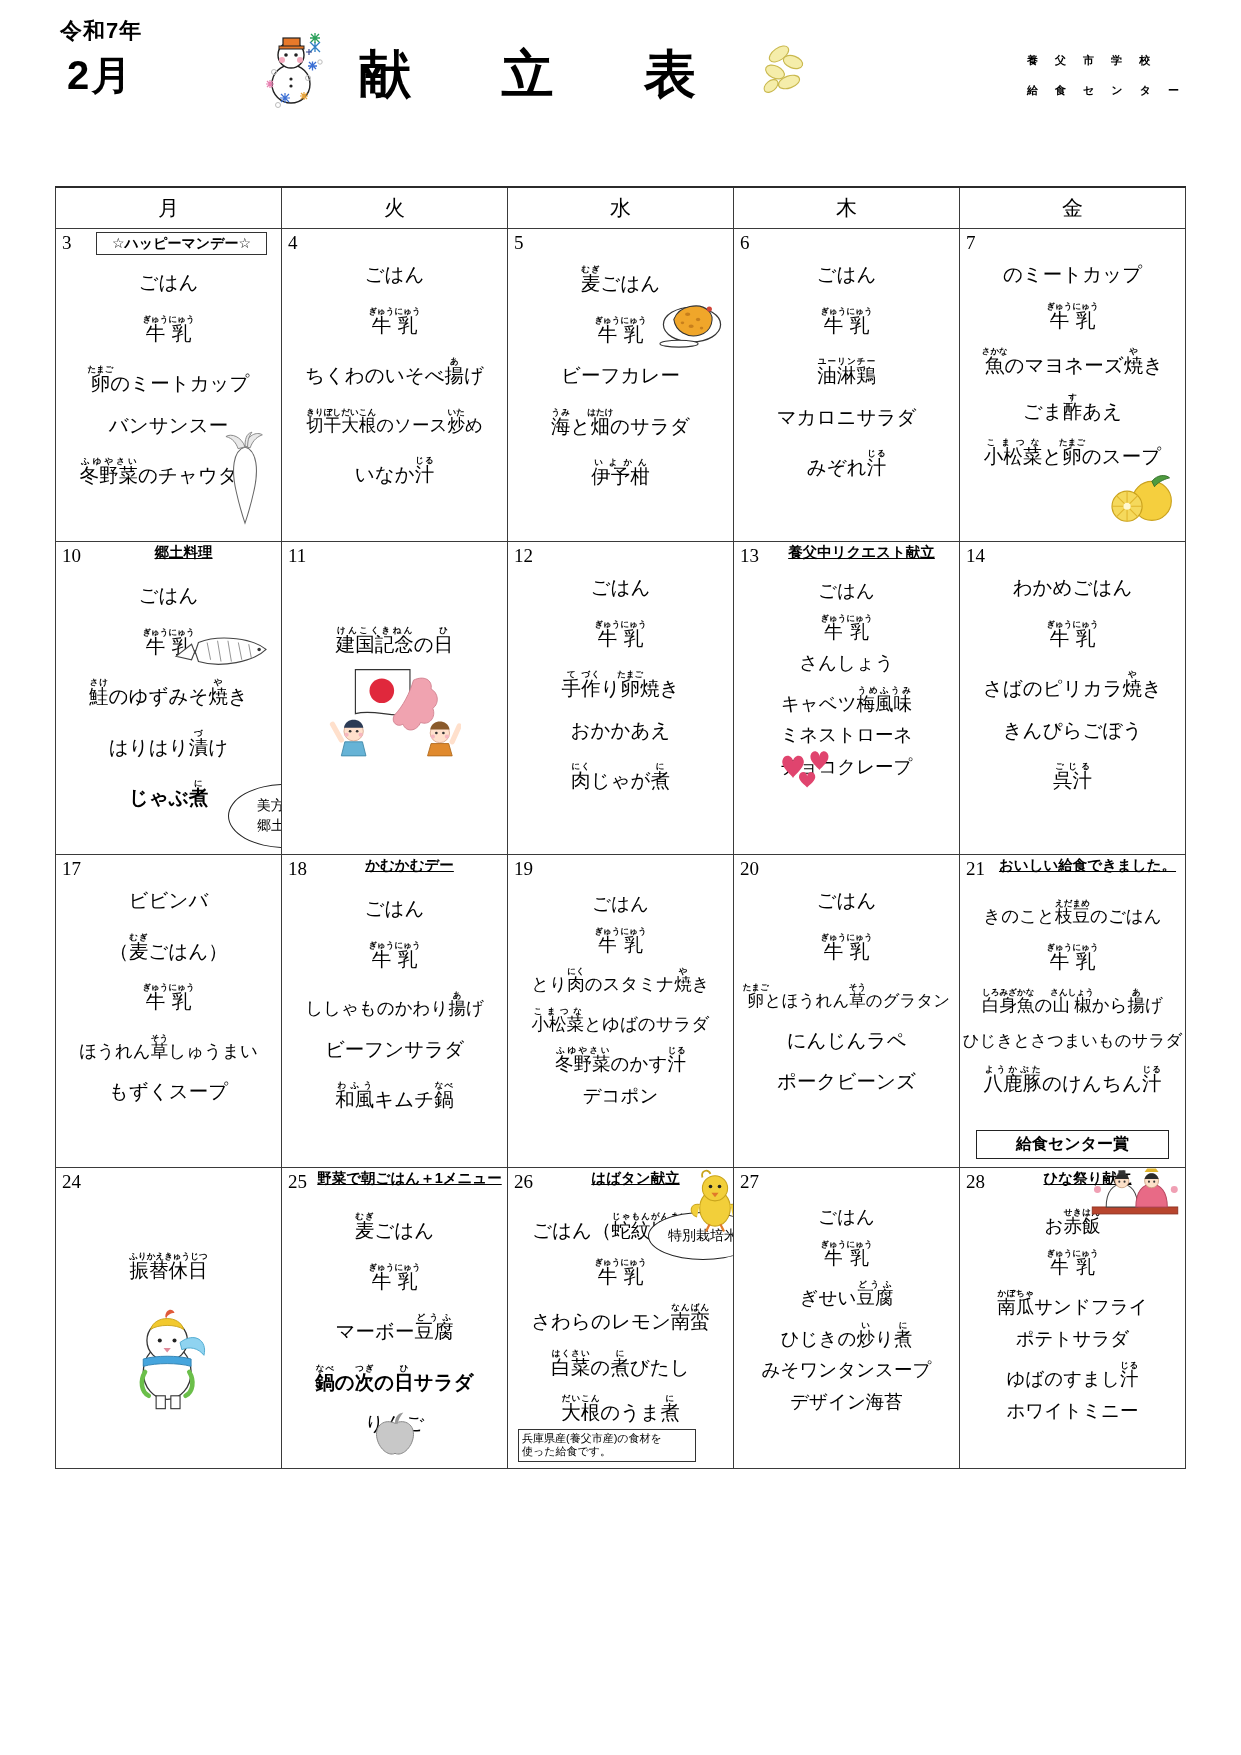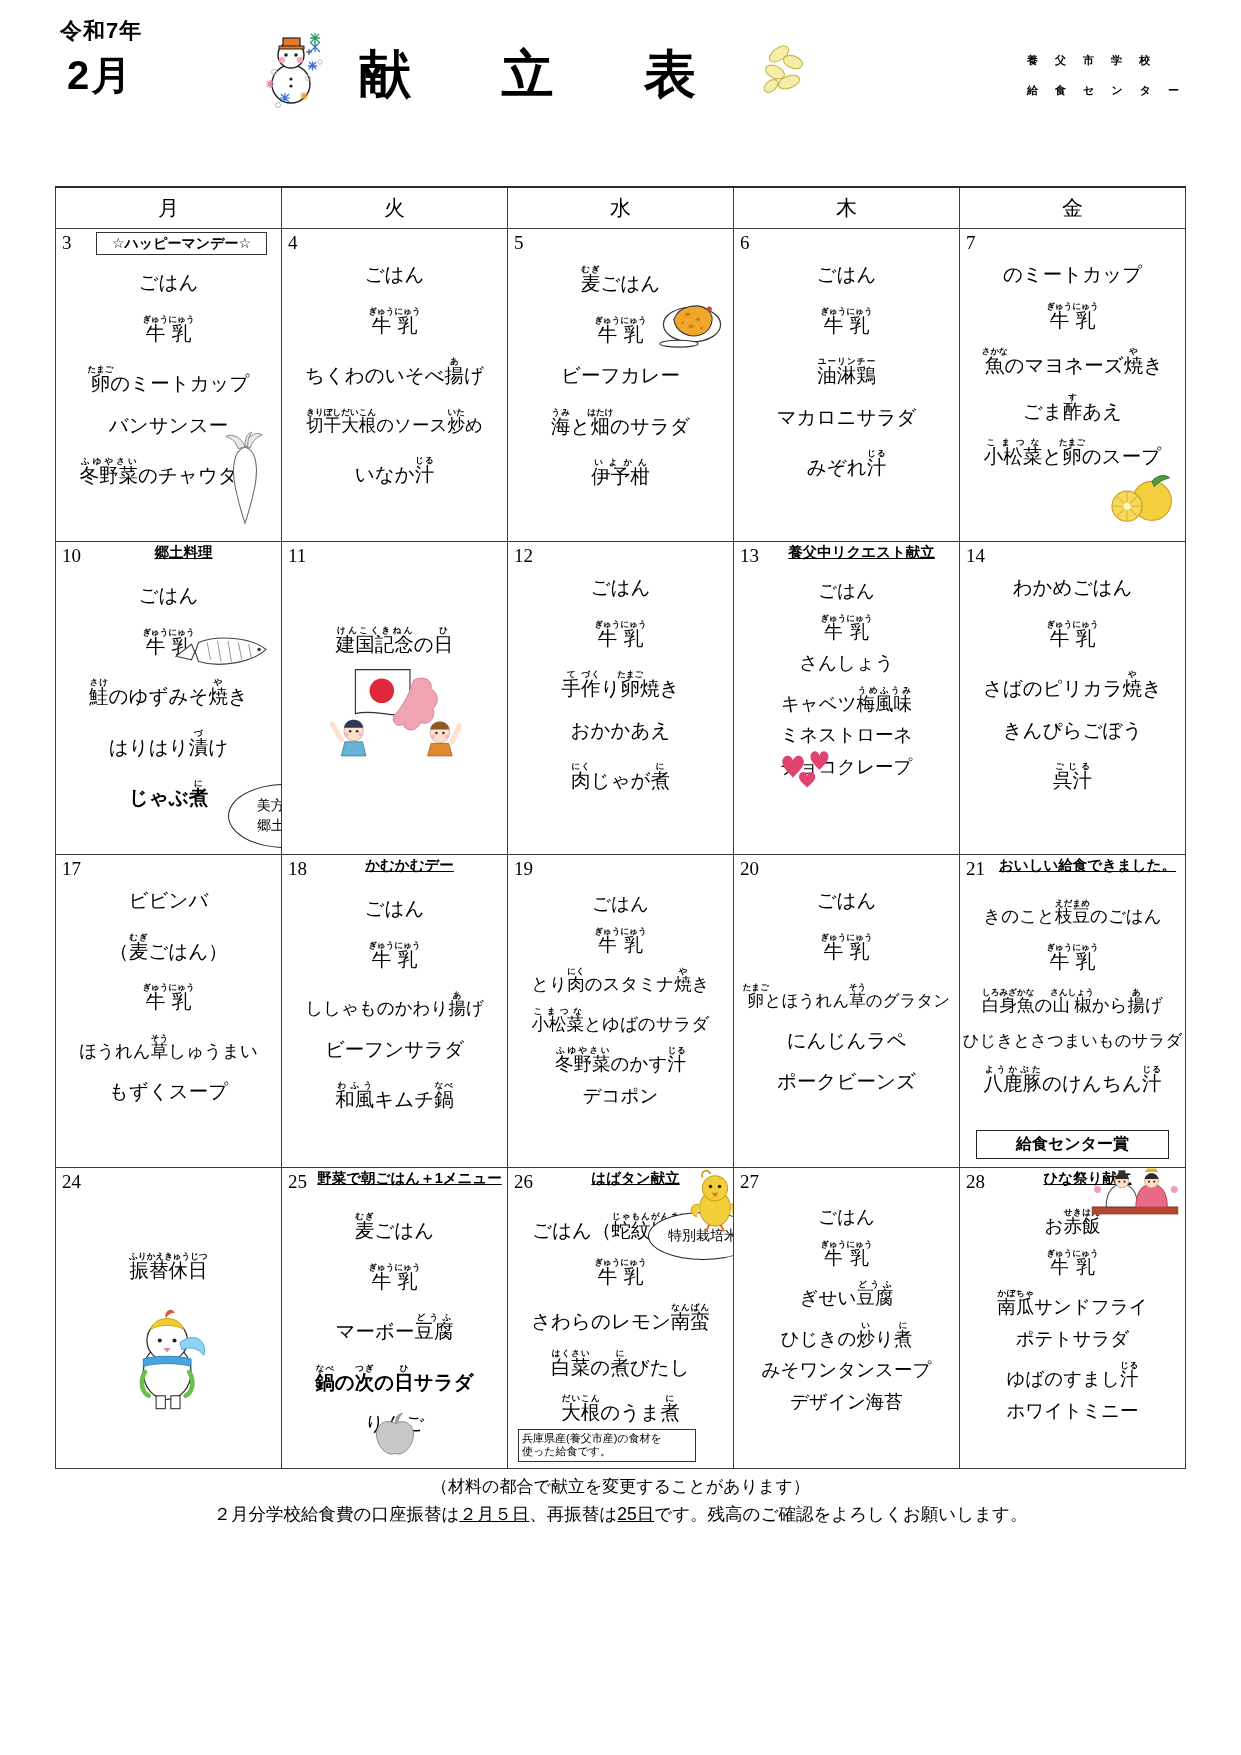--- a/index.html
+++ b/index.html
@@ -508,20 +508,14 @@
                 <g fill="#f0a0b4">
                   <circle cx="12" cy="26" r="4"></circle>
                   <circle cx="100" cy="26" r="4"></circle>
                 </g>
               </svg></div>
           </td>
         </tr>
       </tbody>
   </table>
 
-  <div class="footer">
-    <div class="l1">（材料の都合で献立を変更することがあります）</div>
-    <div class="l2">
-      <span>２月分学校給食費の口座振替は</span><u>２月５日</u><span>、再振替は</span><u>25日</u><span>です。残高のご確認をよろしくお願いします。</span>
-    </div>
-  </div>
 
 </div>
 
 </body></html>

